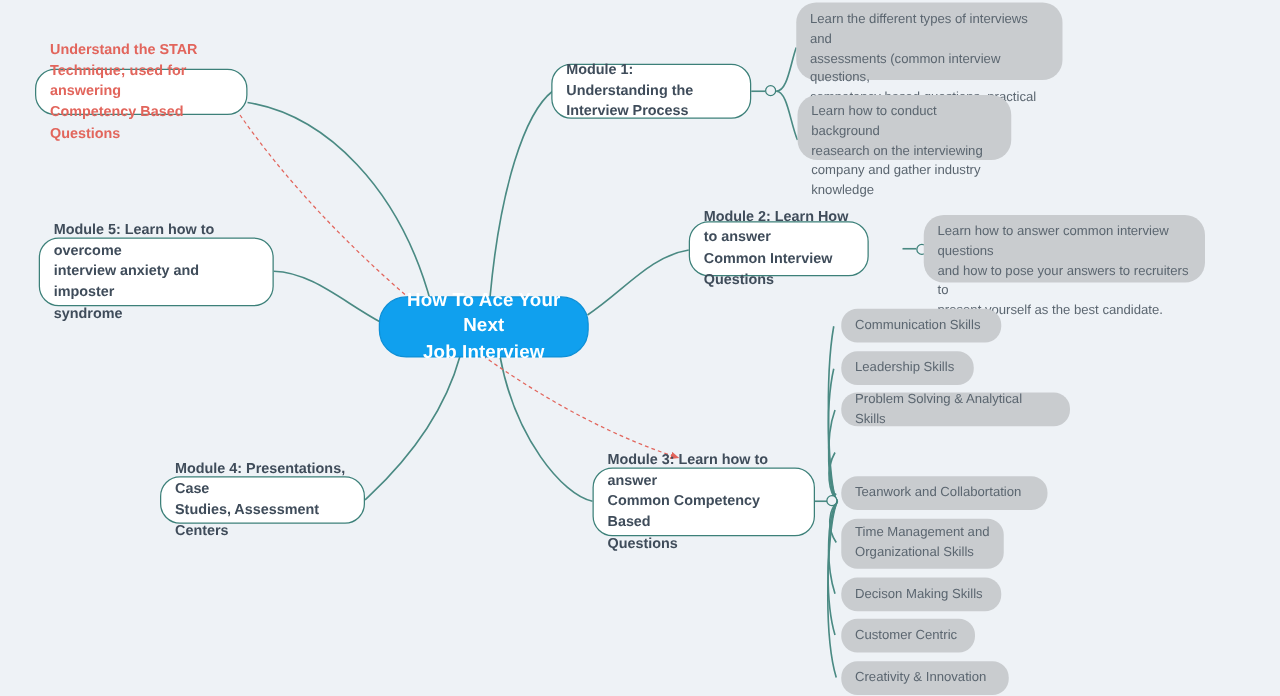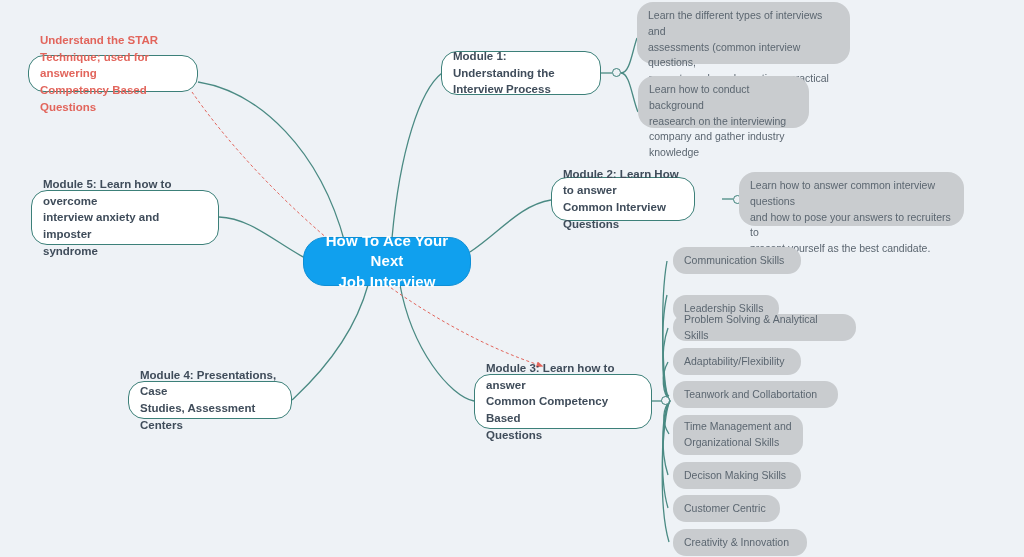--- a/index.html
+++ b/index.html
@@ -195,31 +195,28 @@
   <div class="node node-leaf wide" style="left:739px; top:172px; width:225px; height:54px; align-items:flex-start;">
     <span class="node-text">Learn how to answer common interview questions
 and how to pose your answers to recruiters to
 present yourself as the best candidate.</span>
   </div>
 
   <div class="node node-leaf" style="left:673px; top:247px; width:128px; height:27px;">
     <span class="node-text">Communication Skills</span>
   </div>
 
-  <div class="node node-leaf" style="left:673px; top:295px; width:106px; height:27px;">
+  <div class="node node-leaf" style="left:673px; top:281px; width:106px; height:27px;">
     <span class="node-text">Leadership Skills</span>
   </div>
 
   <div class="node node-leaf" style="left:673px; top:314px; width:183px; height:27px;">
     <span class="node-text">Problem Solving &amp; Analytical Skills</span>
   </div>
 
-  <div class="node node-leaf" style="left:673px; top:348px; width:128px; height:27px;">
-    <span class="node-text">Adaptability/Flexibility</span>
-  </div>
 
   <div class="node node-leaf" style="left:673px; top:381px; width:165px; height:27px;">
     <span class="node-text">Teanwork and Collabortation</span>
   </div>
 
   <div class="node node-leaf" style="left:673px; top:462px; width:128px; height:27px;">
     <span class="node-text">Decison Making Skills</span>
   </div>
 
   <div class="node node-leaf" style="left:673px; top:415px; width:130px; height:40px;">

